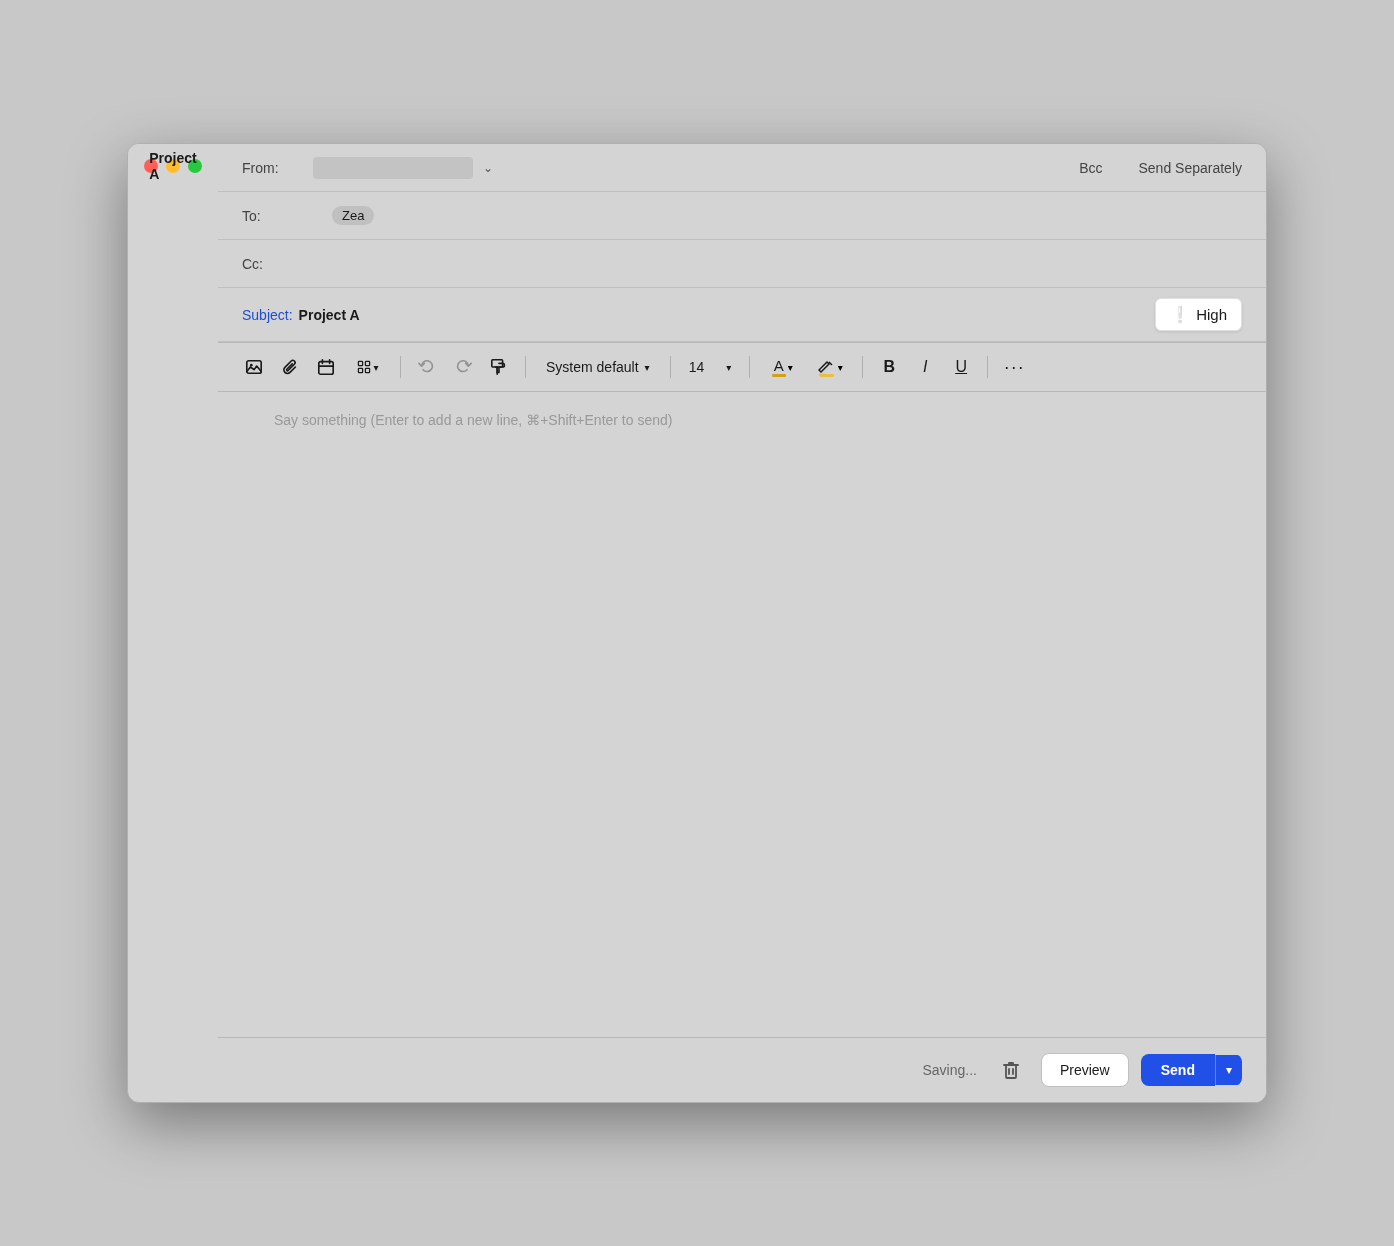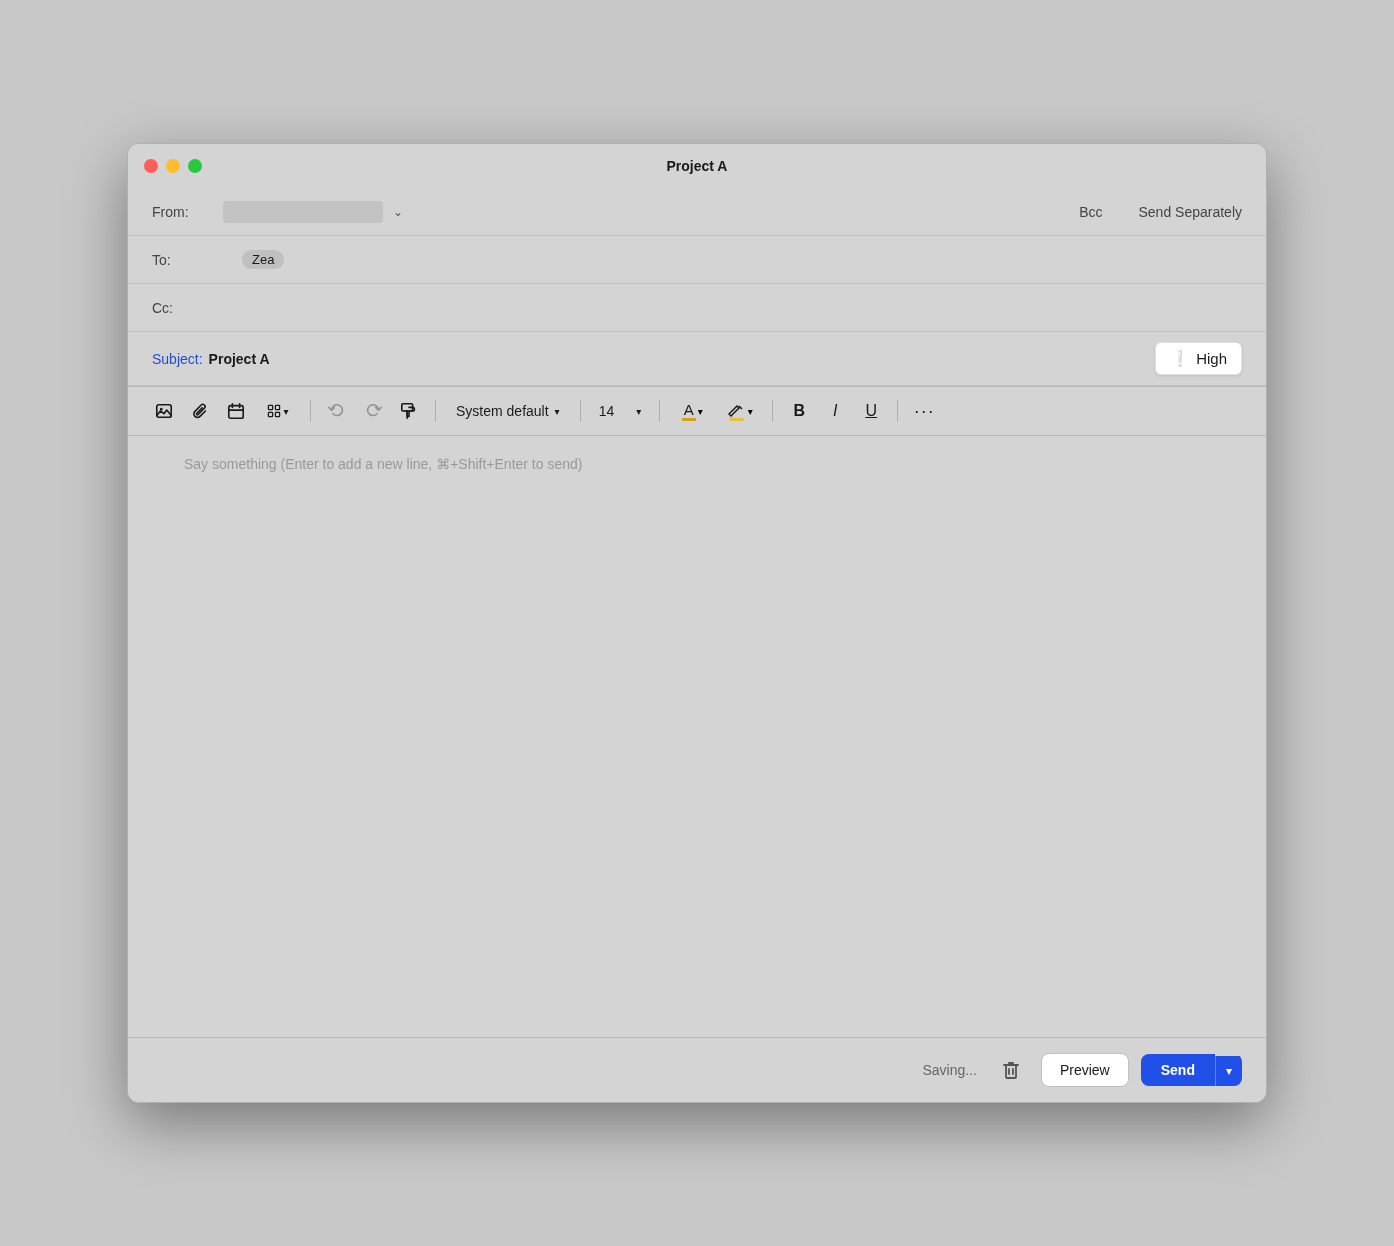--- a/index.html
+++ b/index.html
@@ -17,21 +17,21 @@
       font-family: -apple-system, BlinkMacSystemFont, "San Francisco", "Helvetica Neue", sans-serif;
     }
 
     .window {
       width: 1140px;
       min-height: 960px;
       background: #d4d4d4;
       border-radius: 12px;
       box-shadow: 0 20px 60px rgba(0,0,0,0.4);
       display: flex;
-      flex-direction: column;
+      flex-direction: row;
       overflow: hidden;
       border: 1px solid #b0b0b0;
     }
 
     
     .title-bar {
       background: #d4d4d4;
       height: 44px;
       display: flex;
       align-items: center;
@@ -374,21 +374,21 @@
       border: 1px solid #c0c0c0;
       border-radius: 8px;
       font-size: 14px;
       font-weight: 500;
       cursor: pointer;
       color: #1a1a1a;
     }
 
     .send-group {
       display: flex;
-      align-items: flex-end;
+      align-items: center;
       border-radius: 8px;
       overflow: hidden;
     }
 
     .send-btn {
       padding: 8px 20px;
       background: #2050e8;
       border: none;
       font-size: 14px;
       font-weight: 600;

